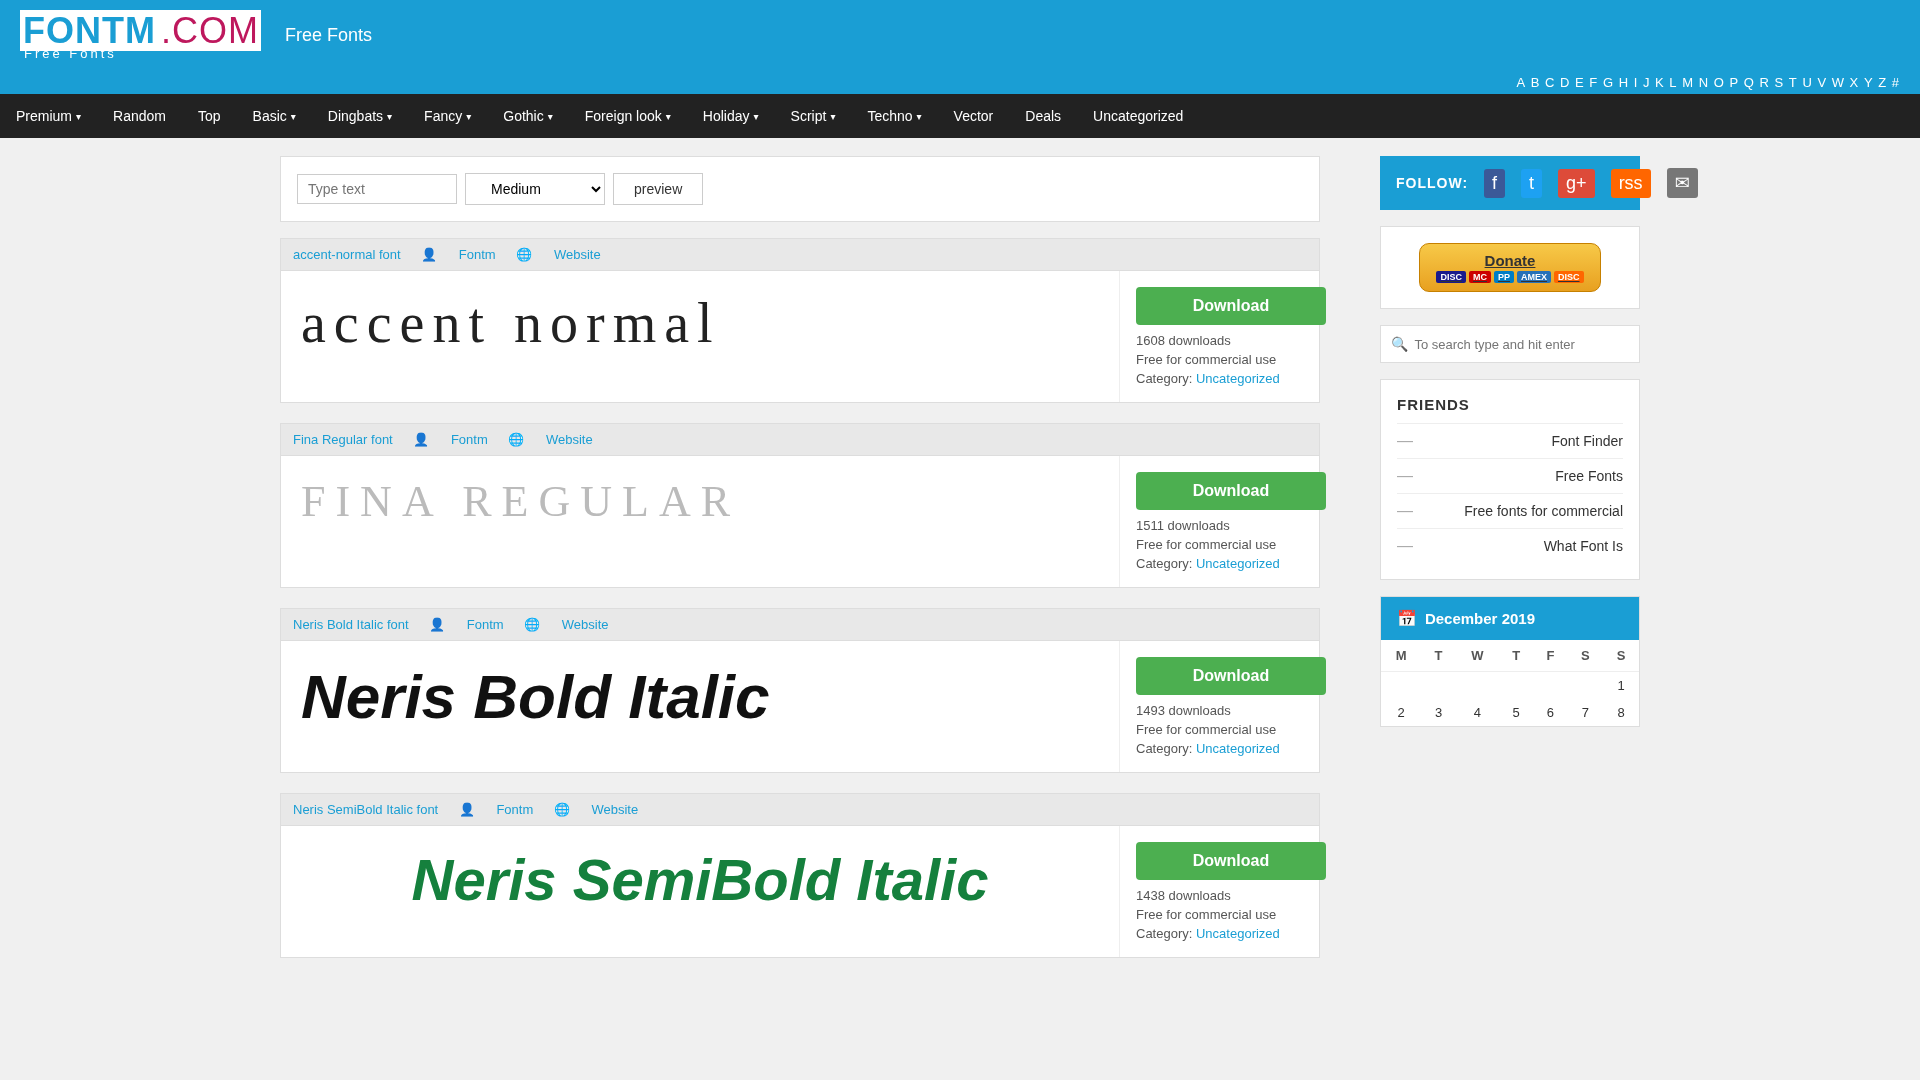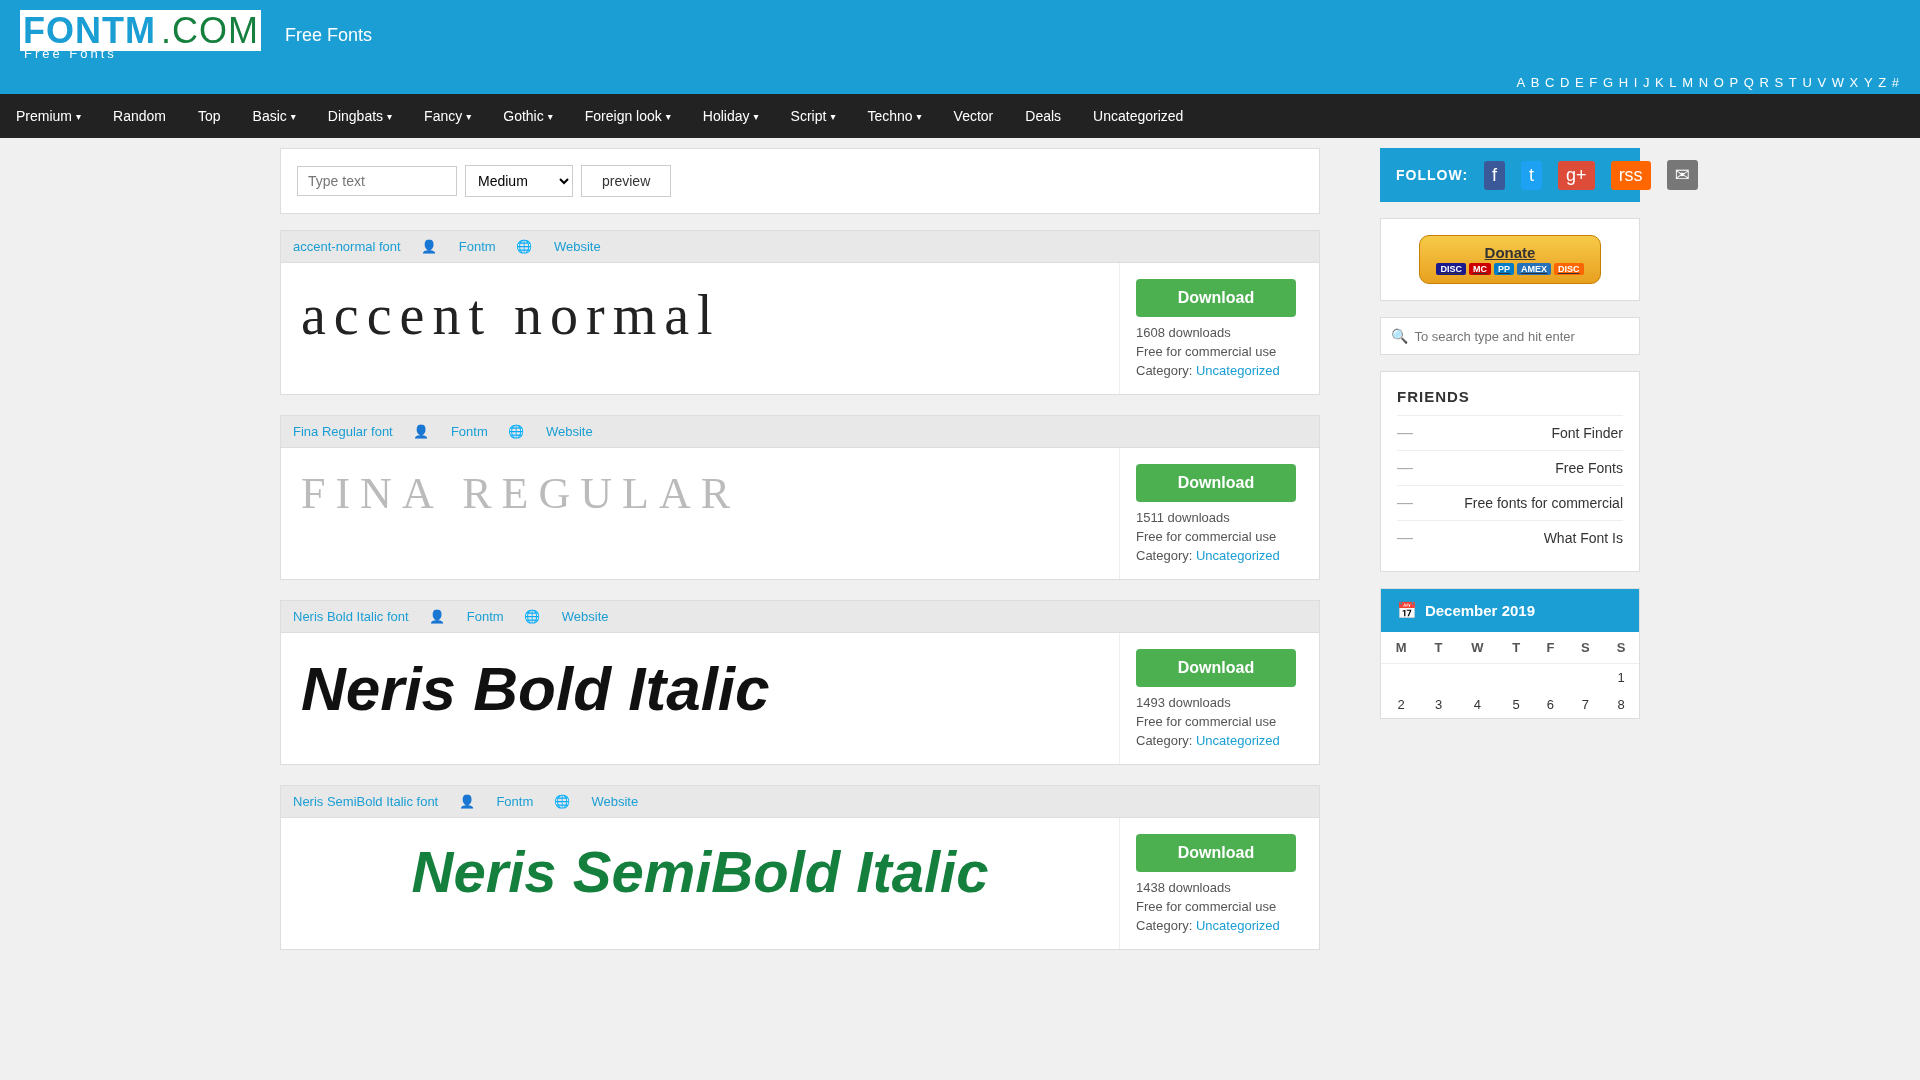--- a/index.html
+++ b/index.html
@@ -15,38 +15,38 @@
     
     #alpha-nav { background: #1a9ed4; text-align: right; padding: 4px 20px; font-size: 13px; }
     #alpha-nav a { color: #fff; text-decoration: none; margin: 0 1px; }
 
     
     #main-nav { background: #222; padding: 0; display: flex; align-items: center; }
     #main-nav .nav-item { color: #fff; padding: 14px 16px; cursor: pointer; font-size: 14px; white-space: nowrap; display: flex; align-items: center; gap: 4px; }
     .nav-arrow { font-size: 10px; }
 
     
-    #content-wrapper { display: flex; max-width: 1400px; margin: 0 auto; padding: 10px 20px; gap: 20px; }
+    #content-wrapper { display: flex; max-width: 1400px; margin: 8px auto; padding: 10px 20px; gap: 20px; }
     #main-content { flex: 1; min-width: 0; }
     #sidebar { width: 300px; flex-shrink: 0; }
 
     
     #preview-bar { background: #fff; padding: 16px; margin-bottom: 16px; display: flex; gap: 8px; align-items: center; border: 1px solid #ddd; }
     #preview-input { border: 1px solid #ccc; padding: 6px 10px; width: 160px; font-size: 14px; color: #aaa; }
-    #preview-select { border: 1px solid #ccc; padding: 6px 8px; font-size: 14px; background: #fff; width: 108px; }
+    #preview-select { border: 1px solid #ccc; padding: 6px 21px; font-size: 14px; background: #fff; width: 140px; }
     #preview-btn { background: #fff; border: 1px solid #ccc; padding: 7px 20px; font-size: 14px; cursor: pointer; color: #333; }
 
     
     .font-card { background: #fff; margin-bottom: 20px; border: 1px solid #ddd; }
     .font-card-header { background: #e8e8e8; padding: 8px 12px; font-size: 13px; color: #333; display: flex; align-items: center; gap: 21px; border-bottom: 1px solid #ddd; }
     .font-card-header a { color: #1a9ed4; text-decoration: none; }
     .font-card-body { display: flex; }
     .font-preview-area { flex: 1; padding: 20px; overflow: hidden; }
     .font-card-actions { width: 200px; flex-shrink: 0; padding: 16px; display: flex; flex-direction: column; align-items: flex-start; gap: 4px; border-left: 1px solid #eee; }
-    .download-btn { background: #4caf50; color: #fff; border: none; padding: 10px 0; width: 160px; font-size: 16px; font-weight: bold; cursor: pointer; border-radius: 4px; text-align: center; }
+    .download-btn { background: #4caf50; color: #fff; border: none; padding: 10px 0; width: 190px; font-size: 16px; font-weight: bold; cursor: pointer; border-radius: 4px; text-align: center; }
     .downloads-count { font-size: 13px; color: #555; margin-top: 4px; }
     .free-commercial { font-size: 13px; color: #555; }
     .category-label { font-size: 13px; color: #555; }
     .category-link { color: #1a9ed4; text-decoration: none; }
 
     
     #sidebar { padding-top: 0; padding-left: 40px; }
 
     
     #follow-bar { background: #1a9ed4; padding: 12px 16px; display: flex; align-items: center; gap: 16px; margin-bottom: 16px; }
@@ -120,21 +120,21 @@
       text-align: center;
     }
   </style>
 </head>
 <body>
 
 <div id="header">
   <div style="cursor:pointer;">
     <div>
       <span id="logo-text">
-        <span style="color:#1a9ed4;background:#fff;padding:0 3px;font-size:36px;font-weight:900;">FONTM</span><span style="color:#15803d;font-size:36px;font-weight:400;">.COM</span>
+        <span style="color:#1a9ed4;background:#fff;padding:0 3px;font-size:36px;font-weight:900;">FONTM</span><span style="color:#be185d;font-size:36px;font-weight:400;">.COM</span>
       </span>
     </div>
     <span id="logo-sub" style="color:#fff;font-size:13px;letter-spacing:3px;margin-left:4px;">Free Fonts</span>
   </div>
   <span id="free-fonts-label">Free Fonts</span>
 </div>
 
 <div id="alpha-nav">
   <span id="alpha-links"><a href="#">A</a> <a href="#">B</a> <a href="#">C</a> <a href="#">D</a> <a href="#">E</a> <a href="#">F</a> <a href="#">G</a> <a href="#">H</a> <a href="#">I</a> <a href="#">J</a> <a href="#">K</a> <a href="#">L</a> <a href="#">M</a> <a href="#">N</a> <a href="#">O</a> <a href="#">P</a> <a href="#">Q</a> <a href="#">R</a> <a href="#">S</a> <a href="#">T</a> <a href="#">U</a> <a href="#">V</a> <a href="#">W</a> <a href="#">X</a> <a href="#">Y</a> <a href="#">Z</a> <a href="#">#</a> </span>
 </div>

